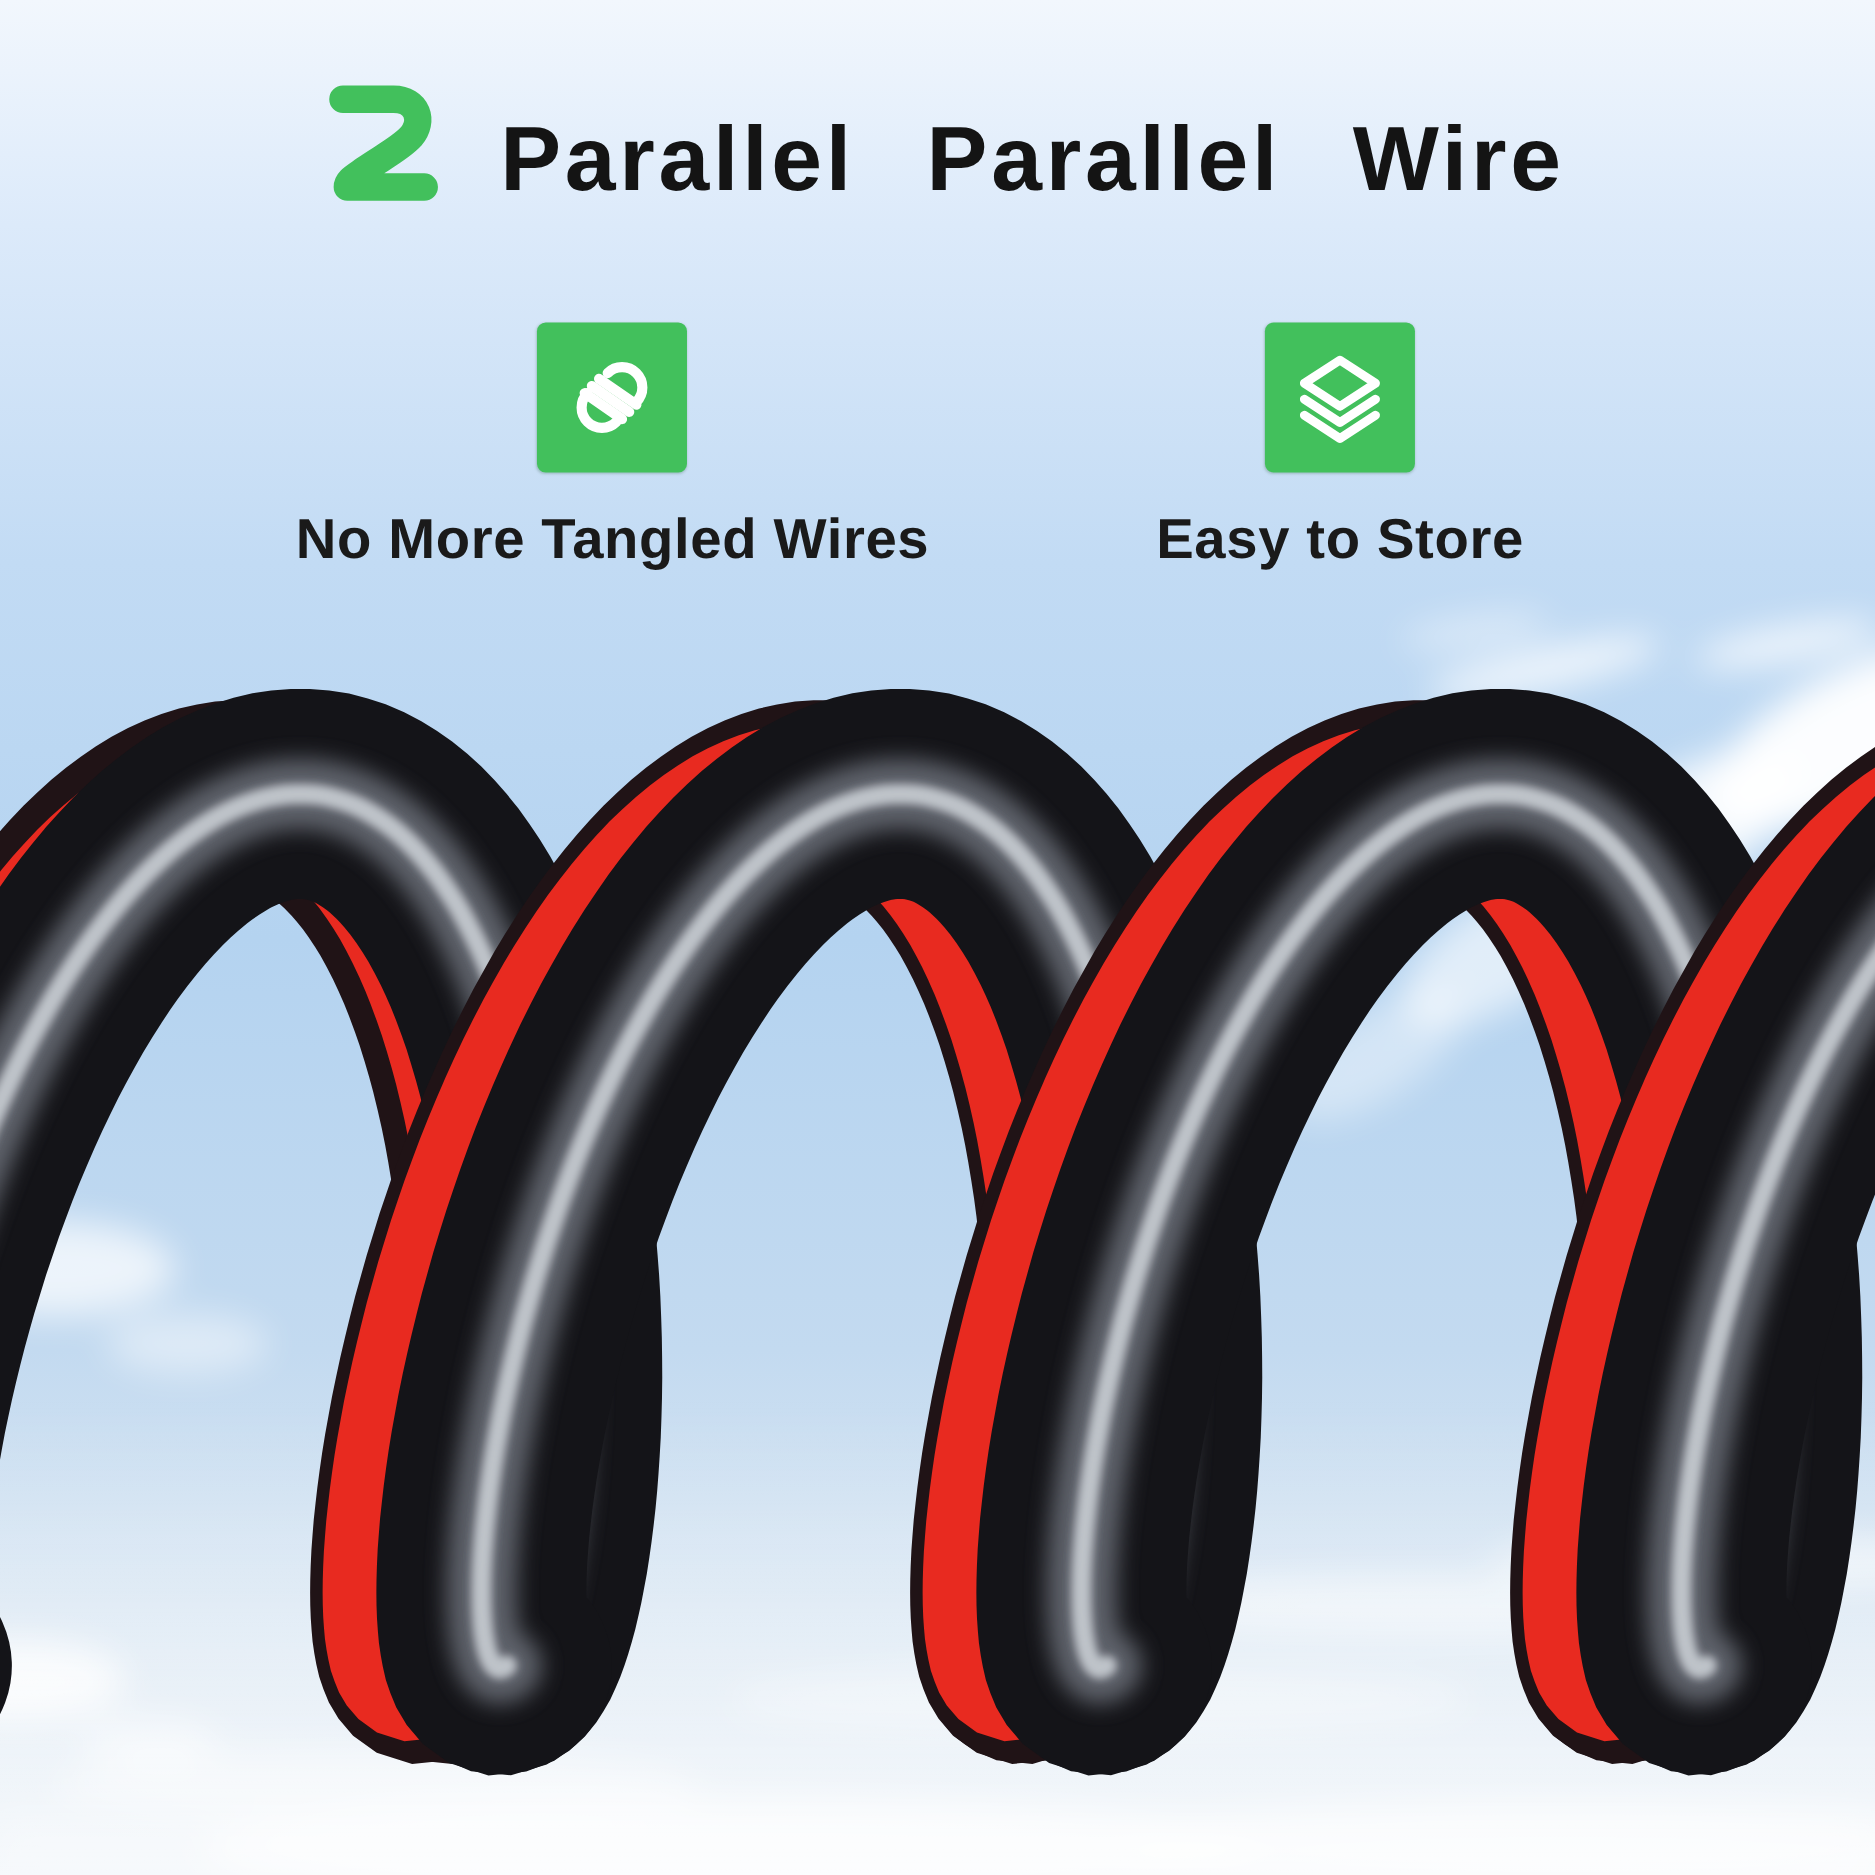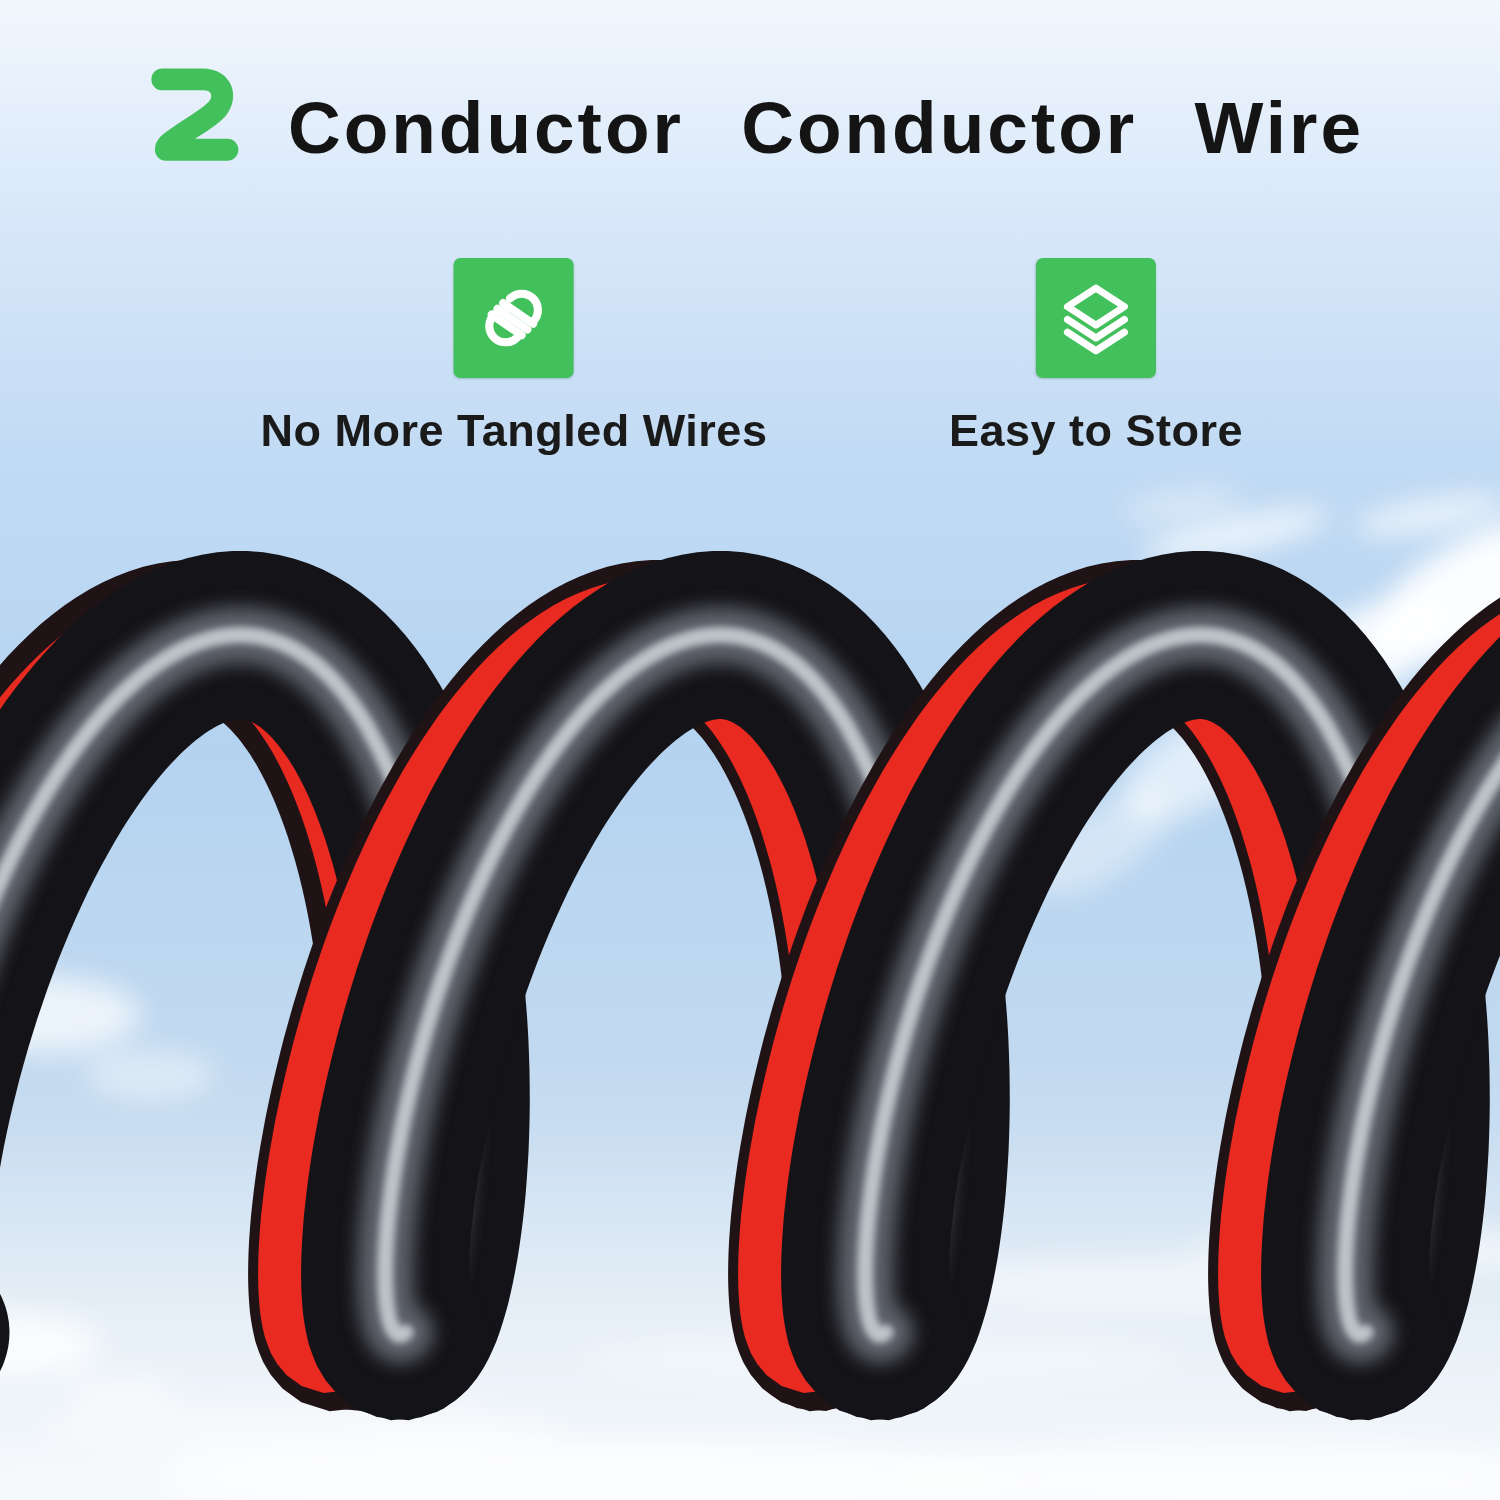--- a/index.html
+++ b/index.html
@@ -17,21 +17,21 @@
   }
   .digit{width:116px;height:123px;flex:0 0 auto;}
   .digit path{stroke:var(--accent);}
   .title-text{
     font-size:73px;font-weight:700;color:#141414;line-height:1;
     letter-spacing:3px;word-spacing:34px;padding-bottom:5px;white-space:nowrap;
   }
   
   .feature{
     position:absolute;top:258px;transform:translateX(-50%);
-    display:flex;flex-direction:column;align-items:center;margin-left:24px;
+    display:flex;flex-direction:column;align-items:center;
   }
   .feature.f1{left:490px;}
   .feature.f2{left:1072px;}
   .icon-box{
     width:120px;height:120px;border-radius:7px;background:var(--accent);
     display:flex;align-items:center;justify-content:center;
     box-shadow:0 1px 2px rgba(40,90,60,.25);
   }
   .icon-box svg{display:block;}
   .feature-label{
@@ -117,21 +117,21 @@
         <path d="M1365.5 1332.5L1363.4 1334.0L1361.3 1334.8L1359.4 1335.0L1357.5 1334.4L1355.7 1333.1L1354.0 1331.1L1352.4 1328.4L1351.0 1325.0L1349.6 1320.9L1348.5 1316.1L1347.5 1310.7L1346.6 1304.6L1346.0 1297.8L1345.5 1290.5L1345.2 1282.5L1345.1 1273.9L1345.2 1264.7L1345.5 1254.9L1346.0 1244.6L1346.8 1233.8L1347.7 1222.5L1349.0 1210.7L1350.4 1198.4L1352.1 1185.7L1354.0 1172.6L1356.2 1159.1L1358.7 1145.3L1361.3 1131.2L1364.3 1116.7L1367.5 1102.0L1371.0 1087.0L1374.7 1071.9L1378.6 1056.5L1382.9 1041.0L1387.3 1025.4L1392.1 1009.8L1397.0 994.0L1402.3 978.3L1407.7 962.5L1413.4 946.9L1419.3 931.2L1425.5 915.7L1431.9 900.4L1438.5 885.2L1445.3 870.2L1452.3 855.4L1459.5 840.9L1466.9 826.7L1474.5 812.9L1482.2 799.3L1490.1 786.2L1498.2 773.4L1506.4 761.1L1514.7 749.2L1523.2 737.8L1531.8 726.9L1540.5 716.5L1549.3 706.7L1558.1 697.4L1567.0 688.8L1576.0 680.7L1585.1 673.2L1594.2 666.4L1603.3 660.2L1612.4 654.6L1621.5 649.8L1630.7 645.6L1639.8 642.1L1648.8 639.3L1657.9 637.2L1666.8 635.8L1675.8 635.1L1684.6 635.1L1693.3 635.8L1702.0 637.2L1710.5 639.4L1719.0 642.2L1727.3 645.7L1735.4 650.0L1743.4 654.9L1751.3 660.4L1759.0 666.6L1766.5 673.5L1773.8 681.0L1780.9 689.1L1787.9 697.8L1794.6 707.1L1801.1 716.9L1807.5 727.3L1813.5 738.3L1819.4 749.7L1825.0 761.6L1830.4 773.9L1835.5 786.7L1840.4 799.9L1845.1 813.4L1849.4 827.3L1853.6 841.5L1857.5 856.0L1861.1 870.8L1864.5 885.8L1867.6 901.0L1870.4 916.4L1873.0 931.9L1875.4 947.5L1877.5 963.2L1879.3 978.9L1881.0 994.7L1882.3 1010.4L1883.5 1026.1L1884.4 1041.7L1885.0 1057.1L1885.5 1072.5L1885.7 1087.6L1885.8 1102.6L1885.6 1117.3L1885.2 1131.7L1884.7 1145.9L1883.9 1159.7L1883.0 1173.2L1882.0 1186.3L1880.8 1198.9L1879.4 1211.2L1877.9 1223.0L1876.3 1234.3L1874.6 1245.1L1872.7 1255.3L1870.8 1265.1L1868.8 1274.2L1866.8 1282.8L1864.6 1290.8L1862.4 1298.1L1860.2 1304.8L1858.0 1310.9L1855.7 1316.3L1853.5 1321.1L1851.2 1325.1L1849.0 1328.5L1846.8 1331.2L1844.7 1333.1L1842.6 1334.4L1840.6 1335.0L1838.6 1334.8L1836.8 1334.0" fill="none" stroke="#c7ccd2" stroke-width="16" stroke-linecap="round" filter="url(#fb)" opacity="0.92"></path>
       </g>
 
     <rect x="0" y="1452" width="1500" height="48" fill="#ffffff" opacity="0.22" filter="url(#fc)"></rect>
   </svg>
 
   <div class="title">
     <svg class="digit" viewBox="0 0 132 140" role="img" aria-label="2">
       <path d="M30 38 H76 C98 38 104 58 92 72 C82 83 64 92 50 102 C40 109 34 112 34 118 H104" fill="none" stroke="#42c05c" stroke-width="25" stroke-linecap="round" stroke-linejoin="round"></path>
     </svg>
-    <span class="title-text" style="color: rgb(20, 20, 20);">Conductor Conductor Wire</span>
+    <span class="title-text" style="color: rgb(20, 20, 20);">Parallel Parallel Wire</span>
   </div>
 
   <div class="feature f1">
     <div class="icon-box">
       <svg viewBox="0 0 48 48" width="78" height="78">
         <g transform="rotate(45 24 24)" stroke="#ffffff" stroke-width="5" fill="none" stroke-linecap="round">
           <path d="M14 17 A10 10 0 0 1 34 17"></path>
           <path d="M14 31 A10 10 0 0 0 34 31"></path>
           <path d="M13 22 L35 18"></path>
           <path d="M13 27 L35 23"></path>

